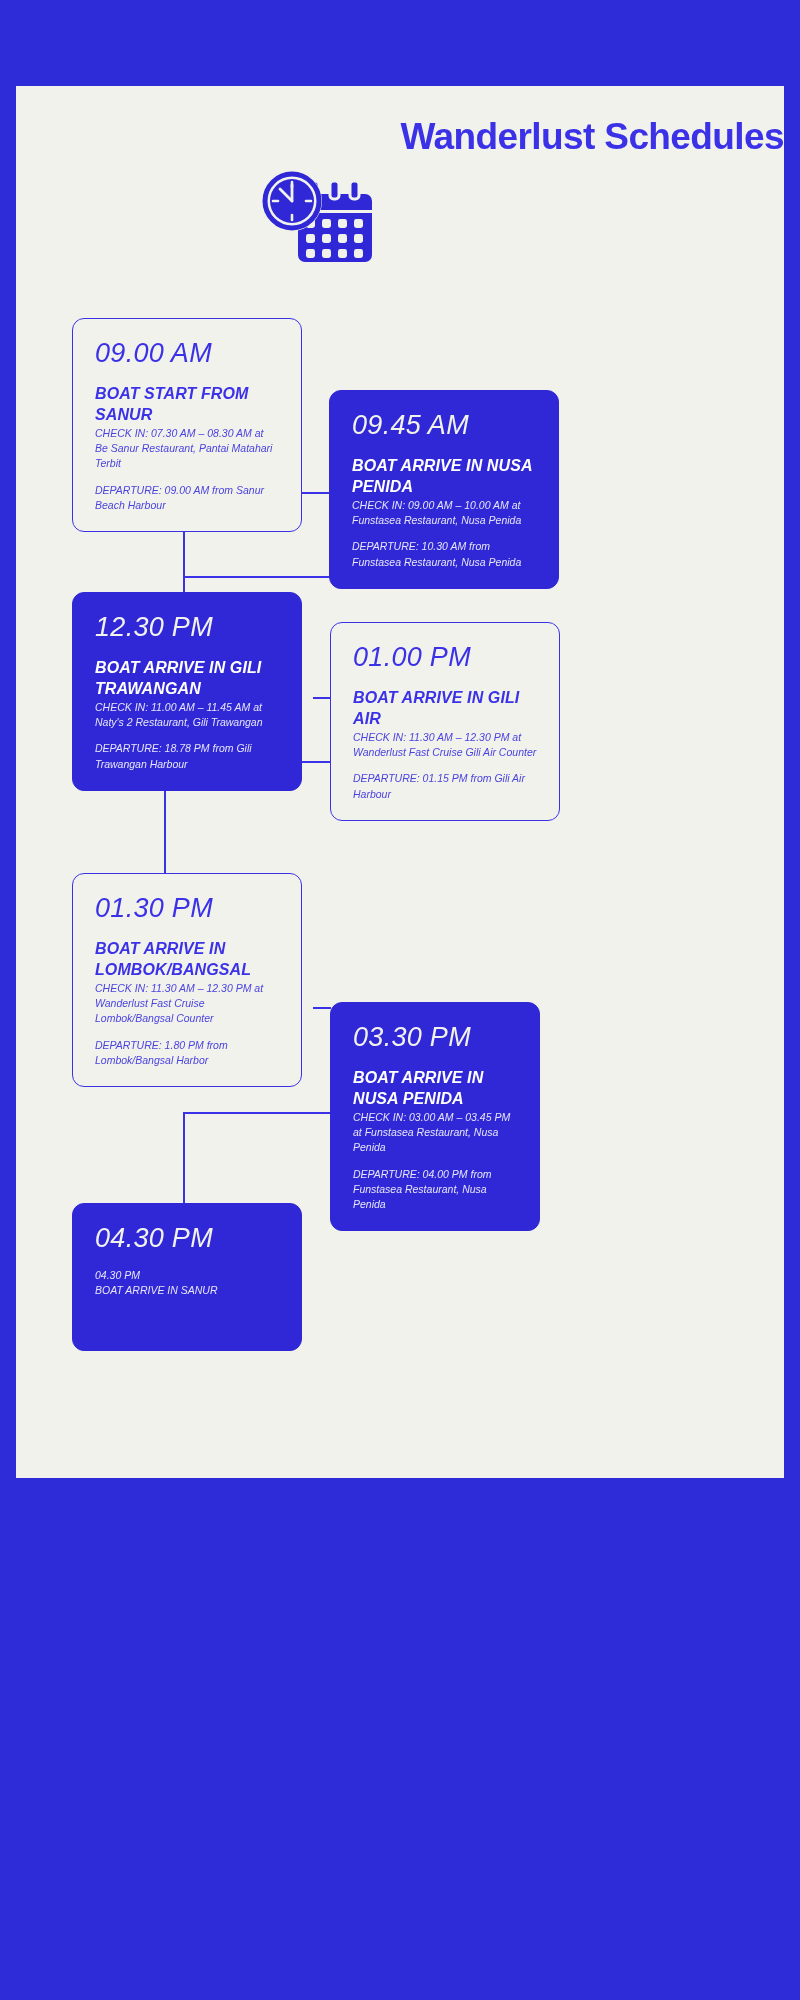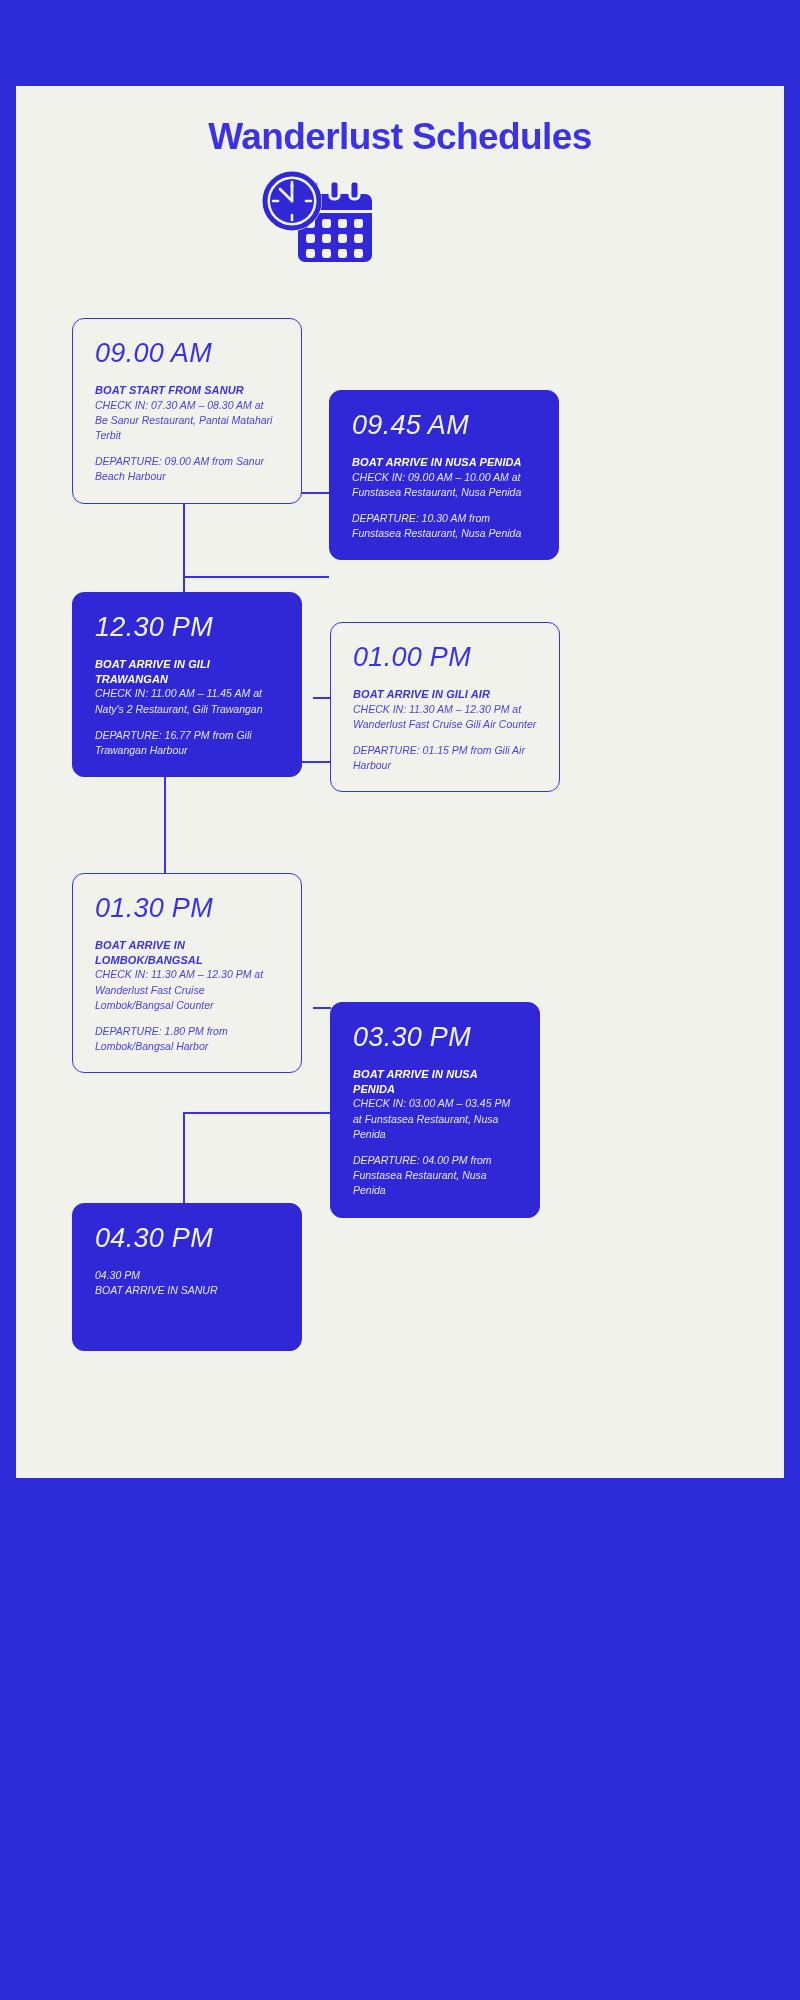--- a/index.html
+++ b/index.html
@@ -27,21 +27,21 @@
     height: 1392px;
     background: #F2F2EC;
   }
 
   
   .title {
     position: absolute;
     left: 0;
     top: 30px;
     width: 768px;
-    text-align: center;
+    text-align: right;
     color: #3B32E8;
     font-size: 37px;
     font-weight: 700;
     letter-spacing: -0.6px;
   }
 
   .hero-icon {
     position: absolute;
     left: 240px;
     top: 82px;
@@ -77,21 +77,21 @@
     font-size: 27px;
     font-weight: 400;
     letter-spacing: 0.3px;
     line-height: 1.1;
     margin-bottom: 14px;
   }
   .card.outline .card-time { color: #3B32E8; }
   .card.filled  .card-time { color: #F2F2EC; }
 
   .card-head {
-    font-size: 11px;
+    font-size: 16px;
     font-weight: 700;
     letter-spacing: 0.1px;
     line-height: 1.35;
   }
   .card.outline .card-head { color: #3B32E8; }
   .card.filled  .card-head { color: #FFFFFF; }
 
   .card-line {
     font-size: 10.5px;
     font-weight: 400;
@@ -184,21 +184,21 @@
       <div class="card-line">CHECK IN: 09.00 AM – 10.00 AM at Funstasea Restaurant, Nusa Penida</div>
       <div class="card-gap"></div>
       <div class="card-line">DEPARTURE: 10.30 AM from Funstasea Restaurant, Nusa Penida</div>
     </div>
 
     <div class="card filled" style="left:56px; top:506px; width:230px;">
       <div class="card-time">12.30 PM</div>
       <div class="card-head">BOAT ARRIVE IN GILI TRAWANGAN</div>
       <div class="card-line">CHECK IN: 11.00 AM – 11.45 AM at Naty's 2 Restaurant, Gili Trawangan</div>
       <div class="card-gap"></div>
-      <div class="card-line">DEPARTURE: 16.77 PM from Gili Trawangan Harbour</div>
+      <div class="card-line">DEPARTURE: 18.78 PM from Gili Trawangan Harbour</div>
     </div>
 
     <div class="card outline" style="left:314px; top:536px; width:230px;">
       <div class="card-time">01.00 PM</div>
       <div class="card-head">BOAT ARRIVE IN GILI AIR</div>
       <div class="card-line">CHECK IN: 11.30 AM – 12.30 PM at Wanderlust Fast Cruise Gili Air Counter</div>
       <div class="card-gap"></div>
       <div class="card-line">DEPARTURE: 01.15 PM from Gili Air Harbour</div>
     </div>
 

